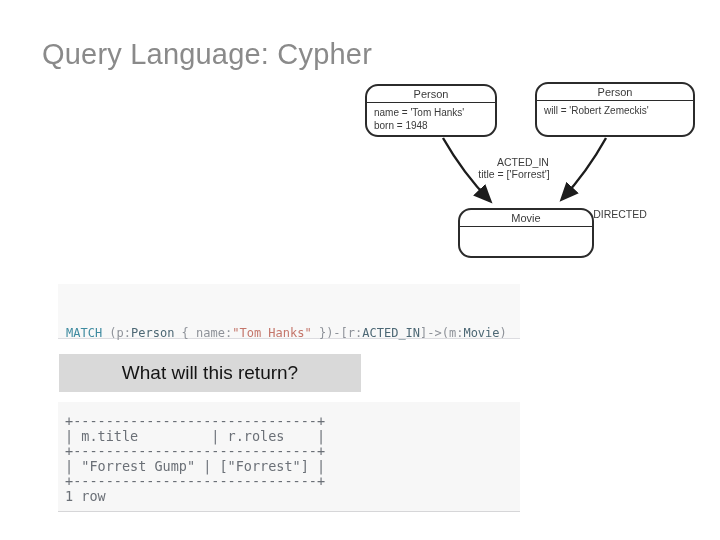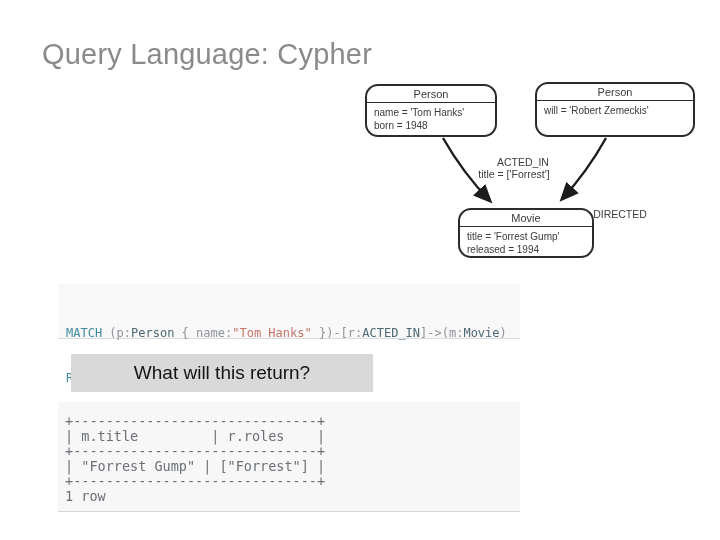--- a/index.html
+++ b/index.html
@@ -72,21 +72,21 @@
   }
   .tok-kw { color: var(--kw, #3f8ba0); }
   .tok-pl { color: var(--pl, #8e9299); }
   .tok-lb { color: var(--lb, #4d6875); }
   .tok-st { color: var(--st, #c4766b); }
   .tok-pr { color: var(--pr, #3a948c); }
 
   
   .question-box {
     position: absolute;
-    left: 71px; top: 354px;
+    left: 59px; top: 354px;
     width: 302px; height: 38px;
     background: var(--question-bg, #d9d9d9);
     display: flex;
     align-items: center;
     justify-content: center;
     font-size: 19px;
     color: #141414;
   }
 
   
@@ -131,24 +131,20 @@
 
 <div class="gnode" style="left:535px; top:82px; width:160px; height:55px;">
   <div class="gnode-label">Person</div>
   <div class="gnode-props">
     <div>will = 'Robert Zemeckis'</div>
   </div>
 </div>
 
 <div class="gnode" style="left:458px; top:208px; width:136px; height:50px;">
   <div class="gnode-label">Movie</div>
-  <div class="gnode-props">
-    <div>title = 'Forrest Gump'</div>
-    <div>released = 1994</div>
-  </div>
 </div>
 
 <div class="edge-label" style="left:468px; top:156px; width:110px;">ACTED_IN</div>
 <div class="edge-label" style="left:450px; top:168px; width:128px;">title = ['Forrest']</div>
 <div class="edge-label" style="left:588px; top:164px; width:64px;margin-top:44px;">DIRECTED</div>
 
 <div class="code-block">
   <div class="code-line"><span class="tok-kw">MATCH</span><span class="tok-pl"> (p:</span><span class="tok-lb">Person</span><span class="tok-pl"> { </span><span class="tok-pl">name:</span><span class="tok-st">"Tom Hanks"</span><span class="tok-pl"> })-[r:</span><span class="tok-lb">ACTED_IN</span><span class="tok-pl">]-&gt;(m:</span><span class="tok-lb">Movie</span><span class="tok-pl">)</span></div>
   <div class="code-line"><span class="tok-kw">RETURN</span><span class="tok-pl"> m</span><span class="tok-pr">.title</span><span class="tok-pl">, r</span><span class="tok-pr">.roles</span></div>
 </div>

